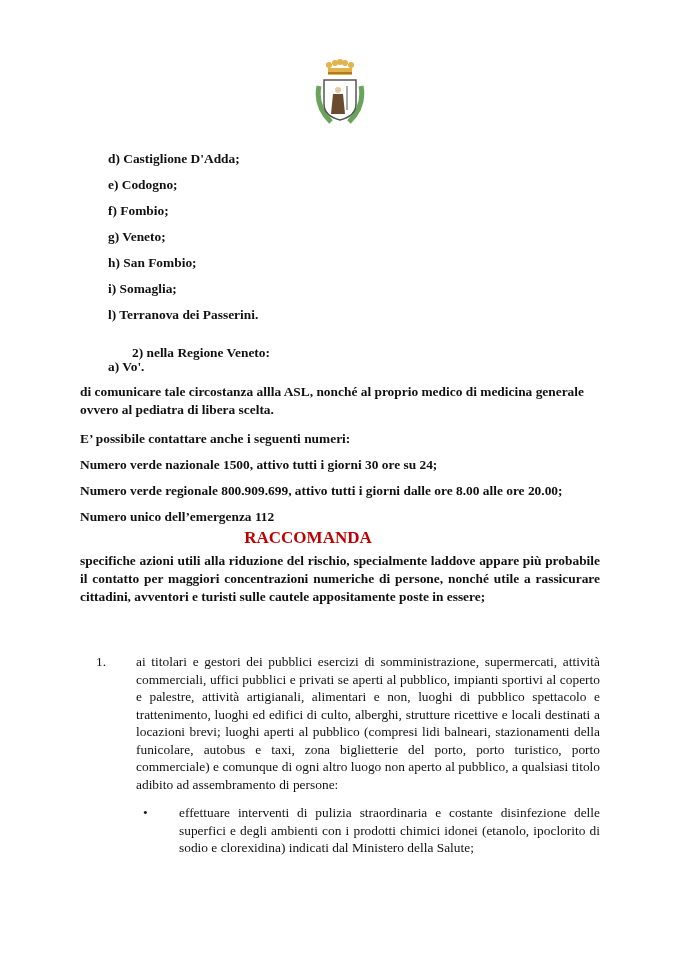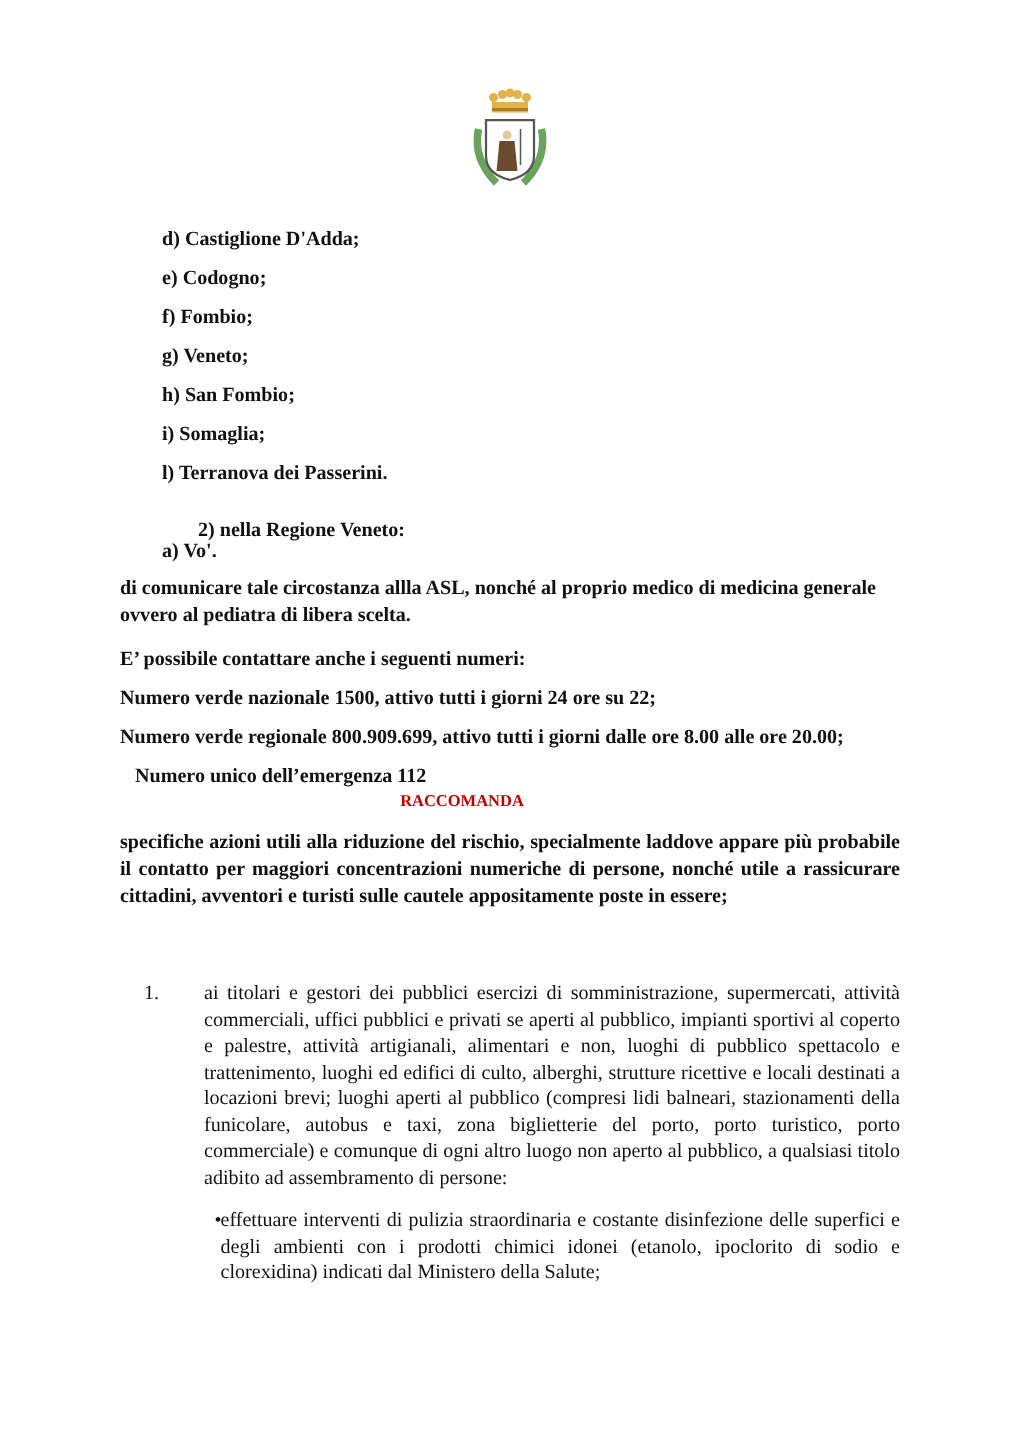--- a/index.html
+++ b/index.html
@@ -3,27 +3,27 @@
 <meta charset="utf-8">
 <style>
   html, body { margin:0; padding:0; background:#ffffff; }
   body { width:679px; height:960px; position:relative; overflow:hidden;
          font-family:"Liberation Serif", "DejaVu Serif", serif; color:#111; }
   .crest { position:absolute; left:313px; top:56px; width:54px; height:72px; }
   .line { position:absolute; font-size:13.4px; font-weight:bold; white-space:nowrap; line-height:16px; }
   .para { position:absolute; font-size:13.4px; font-weight:bold; line-height:18px; text-align:justify; }
   .para .last { text-align-last:left; }
   .title-red { position:absolute; left:0; width:616px; text-align:center; top:528px;
-               font-size:11px; font-weight:bold; color:#c00000; }
+               font-size:17px; font-weight:bold; color:#c00000; }
   .num-item { position:absolute; left:96px; top:653px; width:504px; font-size:13.4px; line-height:17.5px; }
   .num-item .marker { position:absolute; left:0; top:0; }
   .num-item .text { margin-left:40px; text-align:justify; text-align-last:left; }
   .bullet-item { position:absolute; left:143px; top:804px; width:457px; font-size:13.4px; line-height:17.5px; }
   .bullet-item .marker { position:absolute; left:0; top:0; }
-  .bullet-item .text { margin-left:4px; text-align:justify; text-align-last:left; }
+  .bullet-item .text { margin-left:36px; text-align:justify; text-align-last:left; }
 </style>
 </head>
 <body>
 
 <div class="crest">
   <svg width="54" height="72" viewBox="0 0 54 72">
 
     <rect x="15" y="12" width="24" height="7" fill="#e2b34a"></rect>
     <circle cx="16" cy="9" r="3" fill="#e2b34a"></circle>
     <circle cx="22" cy="7" r="3" fill="#e2b34a"></circle>
@@ -51,23 +51,23 @@
 <div class="line" style="left:108px; top:281px;">i) Somaglia;</div>
 <div class="line" style="left:108px; top:307px;">l) Terranova dei Passerini.</div>
 
 <div class="line" style="left:102px; top:345px;margin-left:30px;">2) nella Regione Veneto:</div>
 <div class="line" style="left:108px; top:359px;">a) Vo'.</div>
 
 <div class="line" style="left:80px; top:384px;">di comunicare tale circostanza allla ASL,  nonché al proprio medico di medicina generale</div>
 <div class="line" style="left:80px; top:402px;">ovvero  al pediatra di  libera  scelta.</div>
 
 <div class="line" style="left:80px; top:431px;">E’ possibile contattare anche i seguenti numeri:</div>
-<div class="line" style="left:80px; top:457px;">Numero verde nazionale 1500, attivo tutti i giorni 24 ore su 22;</div>
+<div class="line" style="left:80px; top:457px;">Numero verde nazionale 1500, attivo tutti i giorni 30 ore su 24;</div>
 <div class="line" style="left:80px; top:483px;">Numero verde regionale 800.909.699, attivo tutti i giorni dalle ore 8.00 alle ore 20.00;</div>
-<div class="line" style="left:90px; top:509px;">Numero unico dell’emergenza 112</div>
+<div class="line" style="left:80px; top:509px;">Numero unico dell’emergenza 112</div>
 
 <div class="title-red">RACCOMANDA</div>
 
 <div class="para" style="left:80px; top:552px; width:520px;">
   <div class="last">specifiche azioni utili alla riduzione del rischio, specialmente laddove appare più probabile il contatto per maggiori concentrazioni numeriche di persone, nonché utile a rassicurare cittadini, avventori e turisti sulle cautele appositamente poste in essere;</div>
 </div>
 
 <div class="num-item">
   <span class="marker">1.</span>
   <div class="text">ai titolari e gestori dei pubblici esercizi di somministrazione, supermercati, attività commerciali, uffici pubblici e privati se aperti al pubblico, impianti sportivi al coperto e palestre, attività artigianali, alimentari e non, luoghi di pubblico spettacolo e trattenimento, luoghi ed edifici di culto, alberghi, strutture ricettive e locali destinati a locazioni brevi; luoghi aperti al pubblico (compresi lidi balneari, stazionamenti della funicolare, autobus e taxi, zona biglietterie del porto, porto turistico, porto commerciale) e comunque di ogni altro luogo non aperto al pubblico, a qualsiasi titolo adibito ad assembramento di persone:</div>

